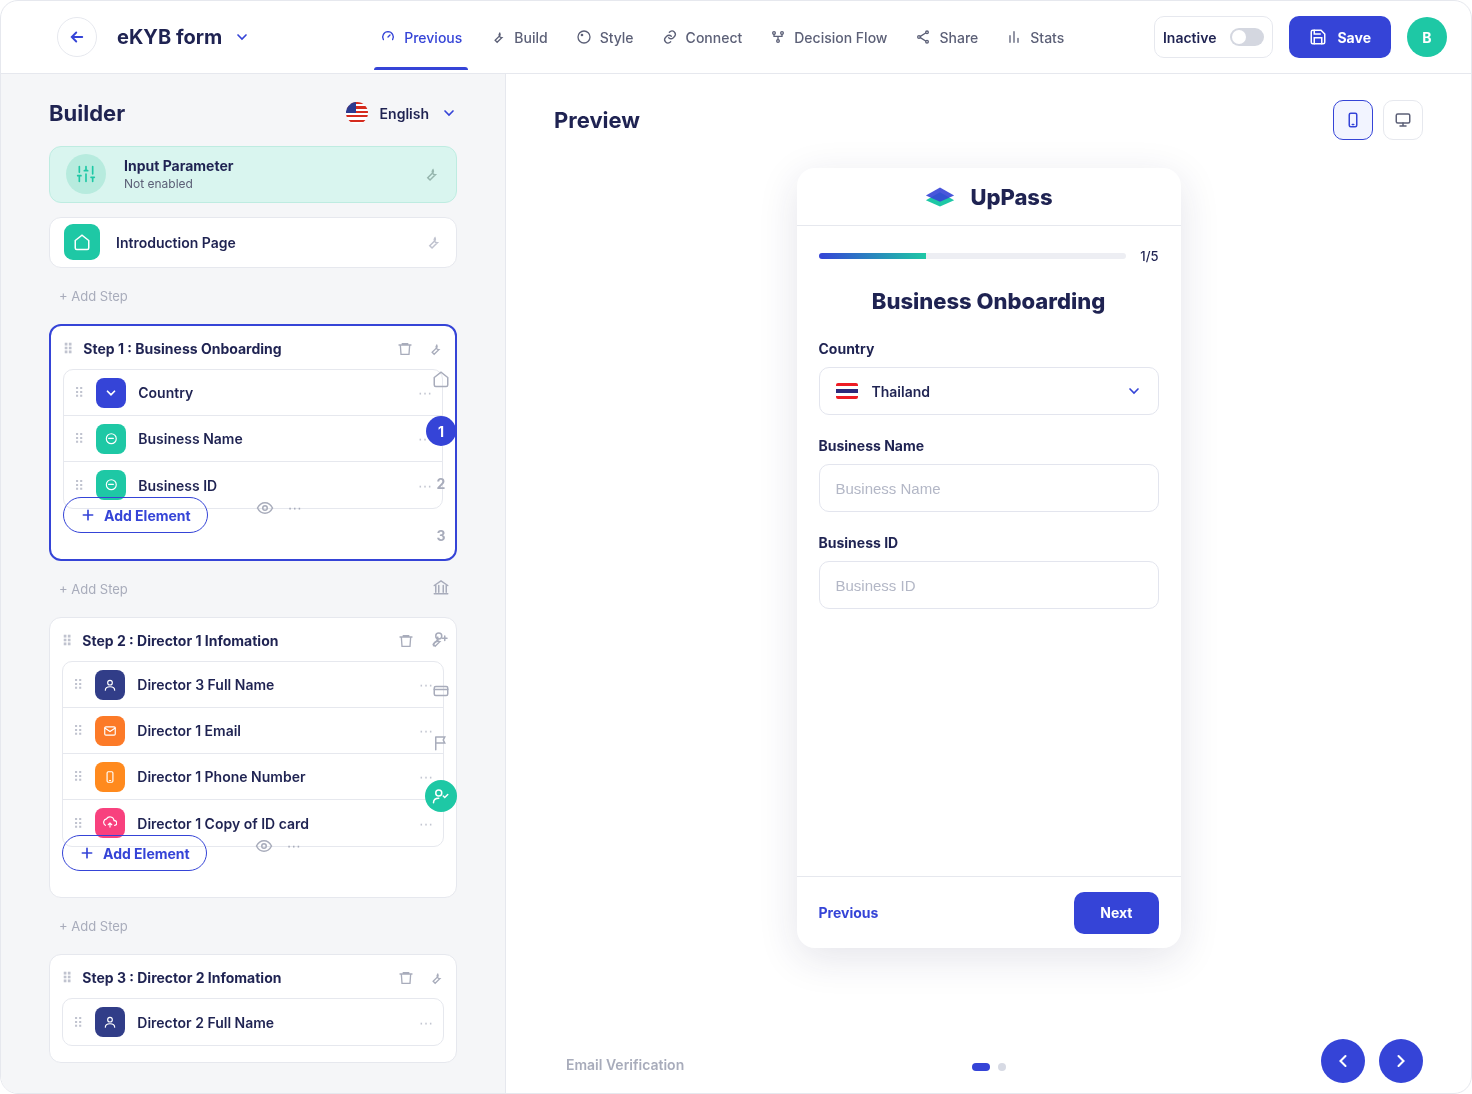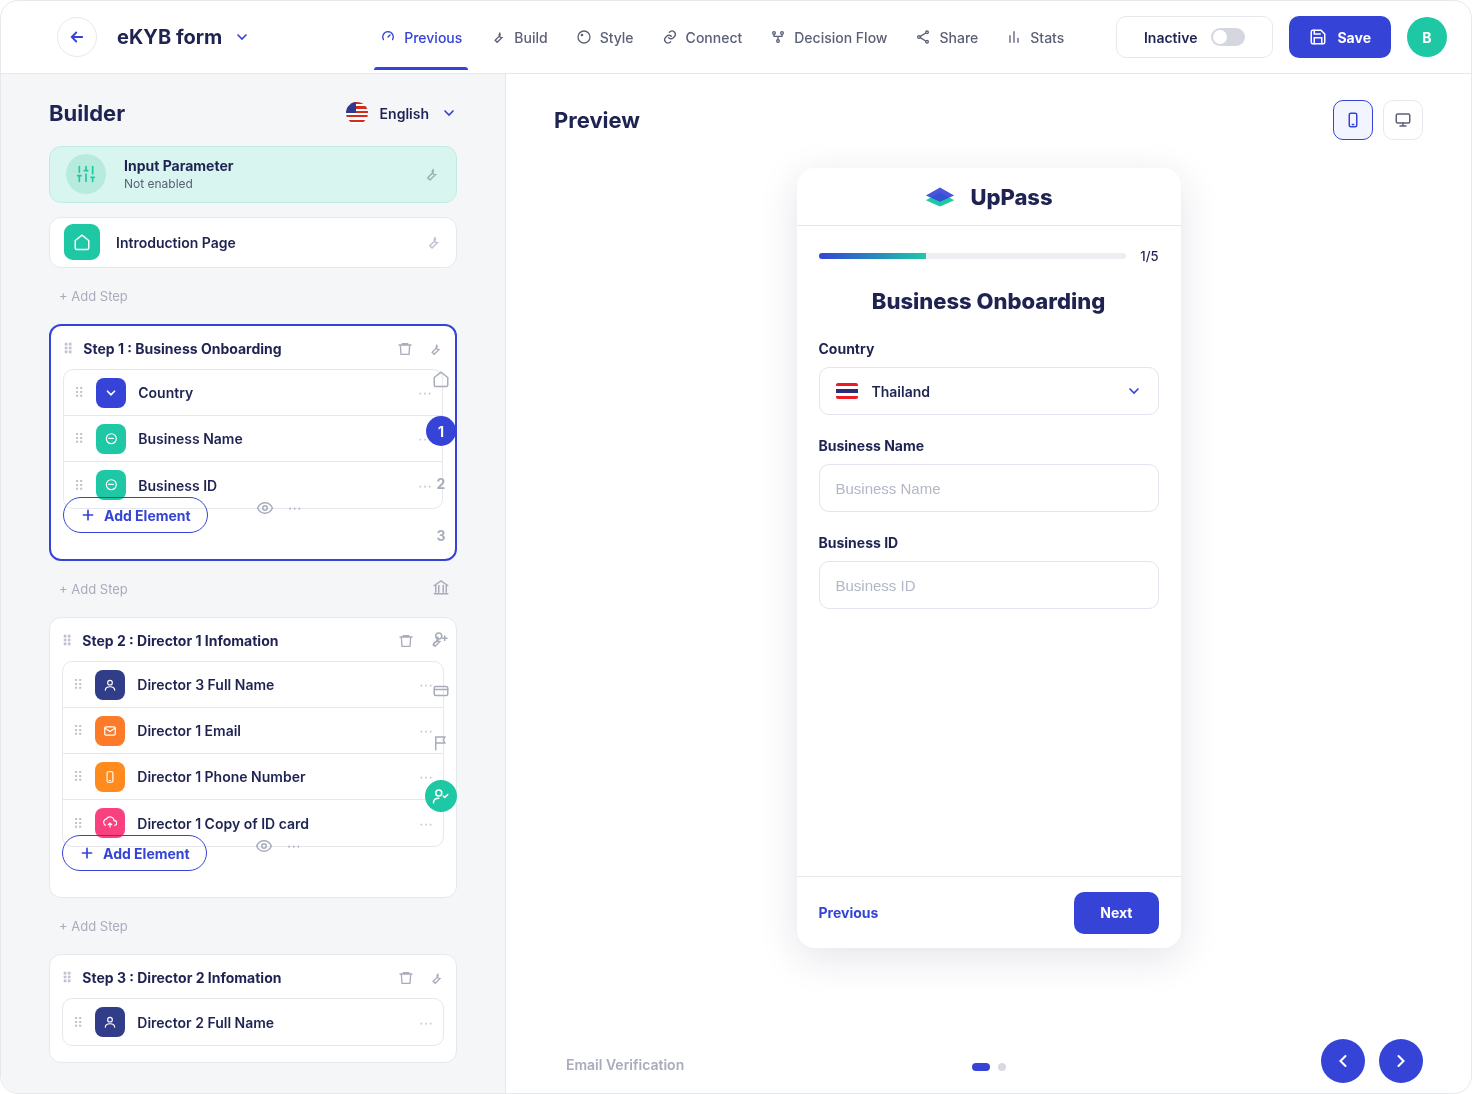--- a/index.html
+++ b/index.html
@@ -20,21 +20,21 @@
   
   .topbar{height:73px;display:flex;align-items:center;padding:0 24px;border-bottom:1px solid var(--border);gap:20px;justify-content:center;}
   .back-btn{width:40px;height:40px;border-radius:50%;border:1px solid var(--border);display:flex;align-items:center;justify-content:center;color:var(--blue);cursor:pointer;margin-left:32px;}
   .form-title{font-size:20px;font-weight:700;color:var(--text-dark);display:flex;align-items:center;gap:12px;}
   .chev{color:var(--blue);}
   .tabs{display:flex;align-items:center;gap:28px;margin-left:110px;}
   .tab{display:flex;align-items:center;gap:8px;color:var(--text-sec);cursor:pointer;height:65px;position:relative;font-weight:500;}
   .tab.active{color:var(--blue);}
   .tab.active::after{content:"";position:absolute;bottom:0;left:-6px;right:-6px;height:3px;background:var(--blue);border-radius:3px 3px 0 0;}
   .top-right{margin-left:auto;display:flex;align-items:center;gap:16px;}
-  .toggle-pill{height:42px;border:1px solid var(--border);border-radius:10px;display:flex;align-items:center;gap:14px;padding:0 27px;font-weight:600;cursor:pointer;}
+  .toggle-pill{height:42px;border:1px solid var(--border);border-radius:10px;display:flex;align-items:center;gap:14px;padding:0 8px;font-weight:600;cursor:pointer;}
   .switch{width:34px;height:18px;border-radius:9px;background:#D4D7E0;position:relative;}
   .switch::after{content:"";position:absolute;width:14px;height:14px;background:#fff;border-radius:50%;top:2px;left:2px;}
   .save-btn{height:42px;border-radius:10px;background:var(--blue);color:#fff;display:flex;align-items:center;gap:10px;padding:0 20px;font-weight:700;cursor:pointer;}
   .avatar{width:40px;height:40px;border-radius:50%;background:var(--teal);color:#fff;display:flex;align-items:center;justify-content:center;font-weight:700;cursor:pointer;}
   
   .body{display:flex;height:calc(1094px - 65px);}
   .left{width:505px;border-right:1px solid var(--border);background:var(--grey-bg);position:relative;display:flex;flex-direction:column;overflow:hidden;}
   .left-head{display:flex;align-items:center;justify-content:space-between;padding:26px 48px 20px 48px;}
   .builder-title{font-size:22px;font-weight:700;}
   .lang-sel{display:flex;align-items:center;gap:12px;cursor:pointer;font-weight:600;}

